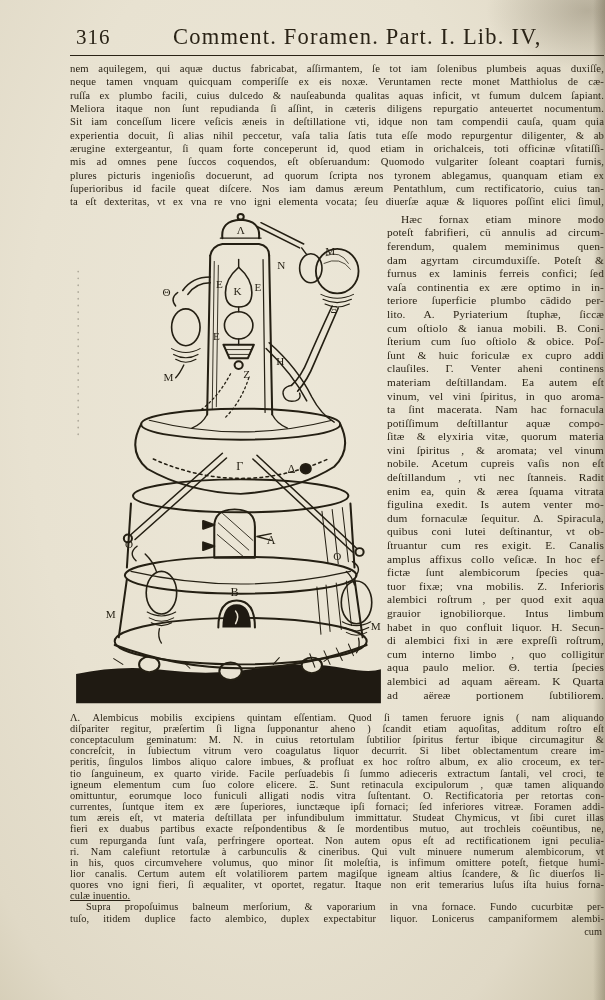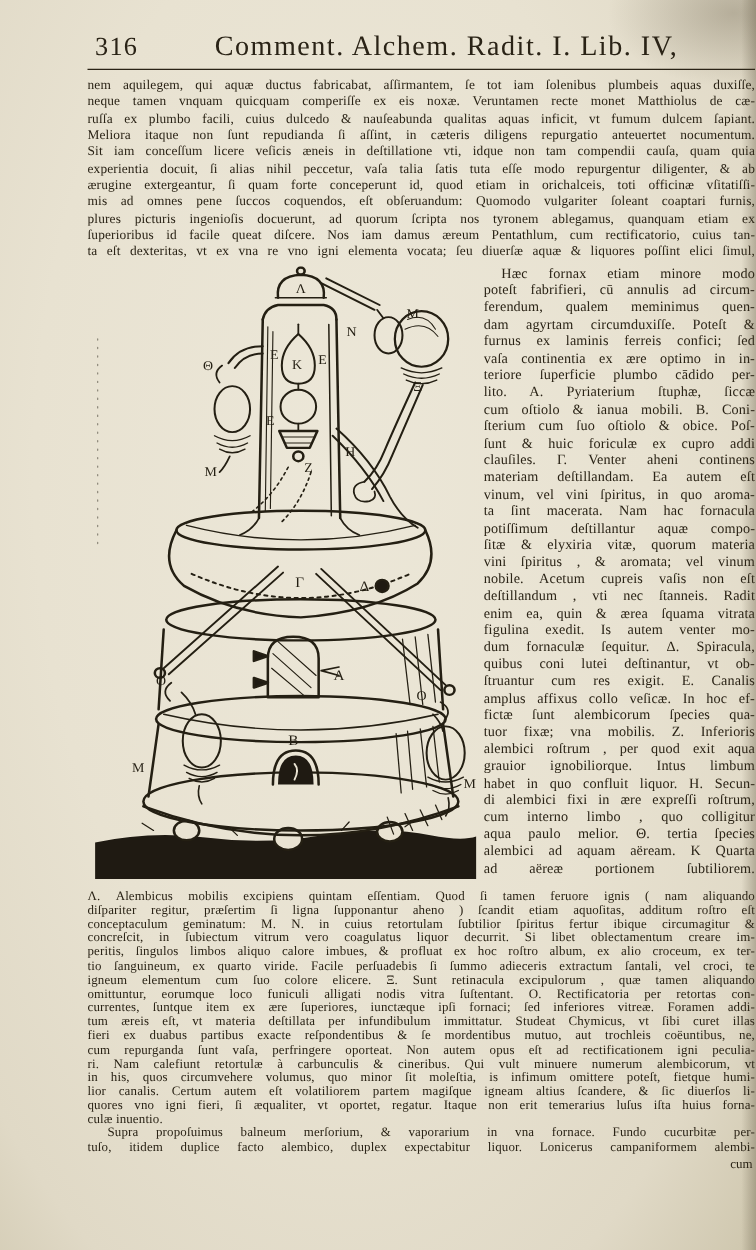--- a/index.html
+++ b/index.html
@@ -29,37 +29,37 @@
   .tline { text-align:justify; text-align-last:justify; letter-spacing:.12px; overflow:hidden; }
   .toppara { margin-top:6px; font-size:10.7px; line-height:13.35px; }
   .toppara .tline-last { text-align-last:left; }
 
   .middle { display:flex; margin-top:4px; height:494px; }
   .figure { width:317px; position:relative; }
   .rcol { width:217px; font-size:11.35px; line-height:13.6px; }
   .rcol .tline:first-child { text-indent:14px; }
 
   .bottomp1 { margin-top:5px; font-size:10.35px; line-height:11.15px; }
-  .bottomp1 .tline-last { text-align-last:left; }
+  .bottomp1 .tline-last { text-align-last:left;text-decoration:underline; }
   .bottomp2 { font-size:10.35px; line-height:11.3px; }
   .bottomp2 .tline:first-child { text-indent:16px; }
   .catchword { text-align:right; font-size:10.35px; margin-top:2px; padding-right:2px; }
 
   svg text { font-family:"Liberation Serif","DejaVu Serif",serif; fill:#241f13; }
 </style>
 </head>
 <body>
 
 <div class="page">
   <div class="corner-smudge"></div>
   <div class="content">
 
     <div class="hdr">
       <span class="pageno">316</span>
-      <span class="runtitle">Comment. Alchem. Radit. I. Lib. IV,</span>
+      <span class="runtitle">Comment. Foramen. Part. I. Lib. IV,</span>
     </div>
     <div class="hdr-rule"></div>
 
     <section class="toppara">
         <div class="tline">nem aquilegem, qui aquæ ductus fabricabat, aſſirmantem, ſe tot iam ſolenibus plumbeis aquas duxiſſe,</div>
         <div class="tline">neque tamen vnquam quicquam comperiſſe ex eis noxæ. Veruntamen recte monet Matthiolus de cæ-</div>
         <div class="tline">ruſſa ex plumbo facili, cuius dulcedo &amp; nauſeabunda qualitas aquas inficit, vt fumum dulcem ſapiant.</div>
         <div class="tline">Meliora itaque non ſunt repudianda ſi aſſint, in cæteris diligens repurgatio anteuertet nocumentum.</div>
         <div class="tline">Sit iam conceſſum licere veſicis æneis in deſtillatione vti, idque non tam compendii cauſa, quam quia</div>
         <div class="tline">experientia docuit, ſi alias nihil peccetur, vaſa talia ſatis tuta eſſe modo repurgentur diligenter, &amp; ab</div>

